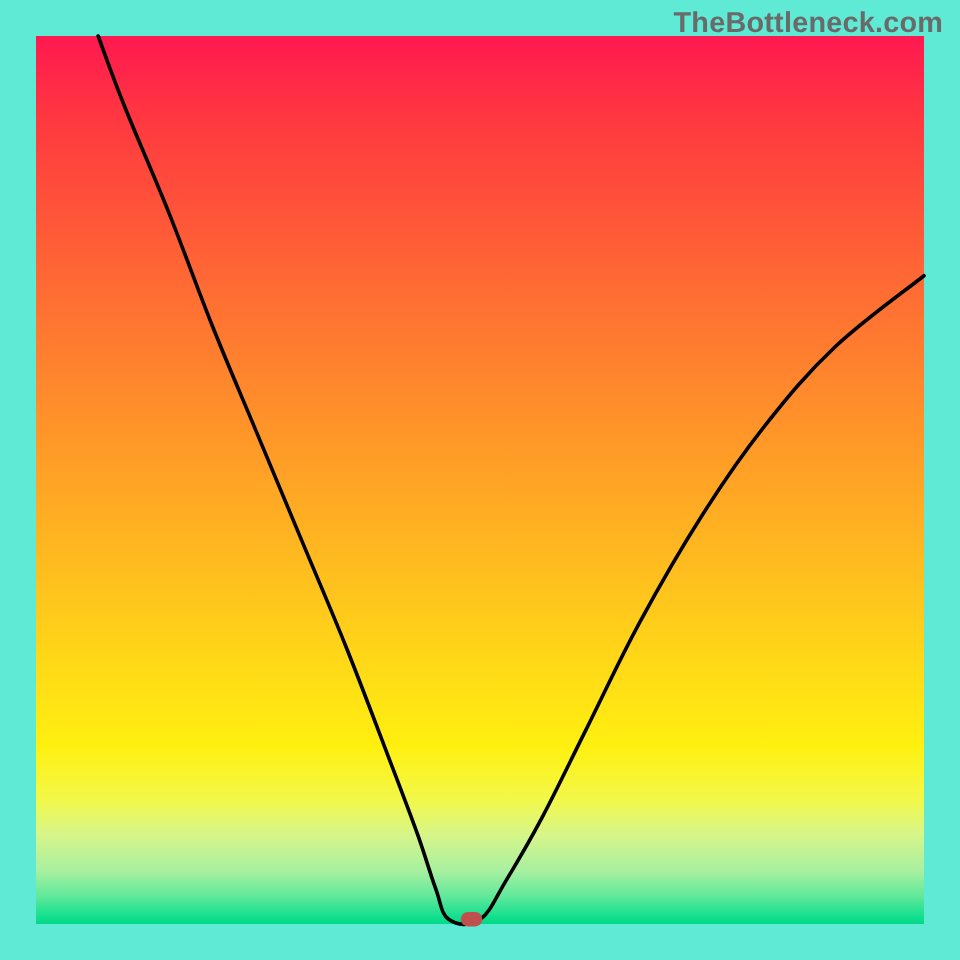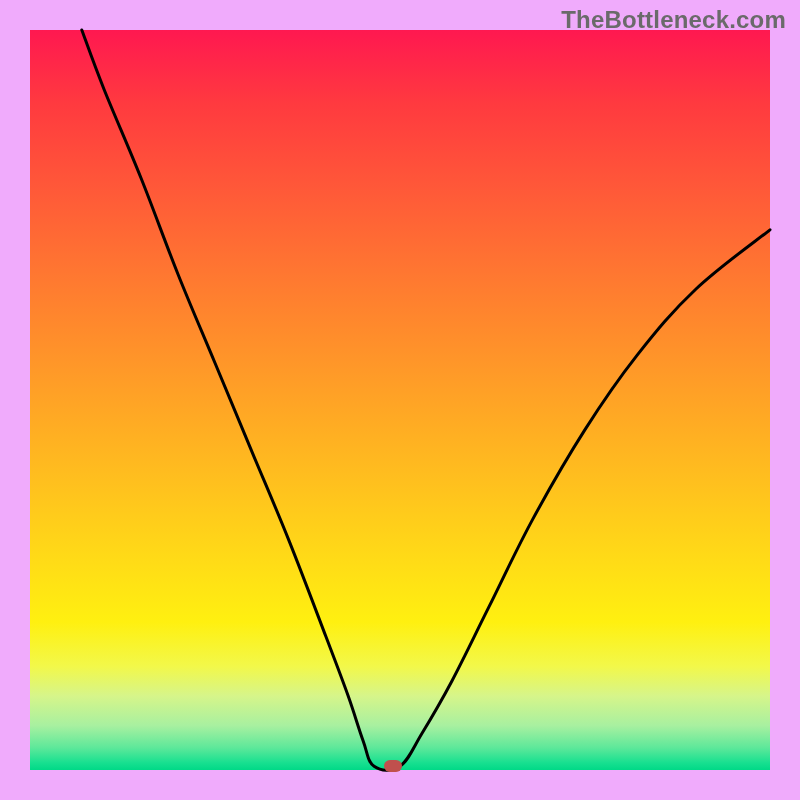--- a/index.html
+++ b/index.html
@@ -1,21 +1,21 @@
 <!DOCTYPE html>
 <html><head>
 <meta charset="utf-8">
 <style>
   * { margin: 0; padding: 0; box-sizing: border-box; }
   html, body { width: 800px; height: 800px; overflow: hidden; background: #000; }
   .frame {
     position: relative;
     width: 800px;
     height: 800px;
-    background: #f0abfc;
+    background: #5eead4;
     padding-left: 21px;
   }
   .watermark {
     position: absolute;
     top: 6px;
     right: 14px;
     font-family: Arial, Helvetica, sans-serif;
     font-size: 24px;
     font-weight: bold;
     color: #6a6a6a;

